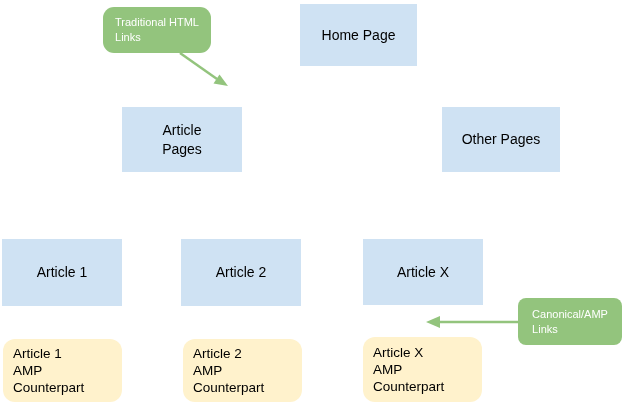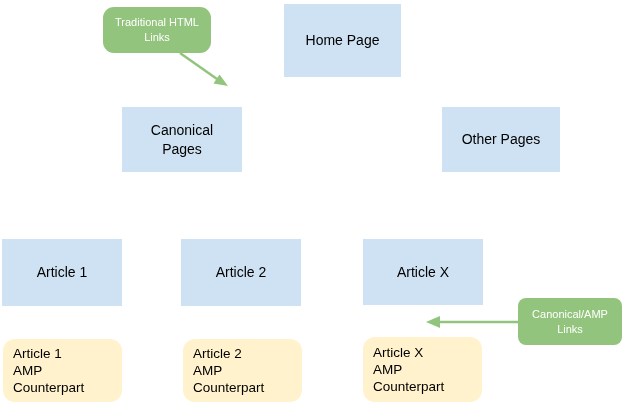--- a/index.html
+++ b/index.html
@@ -31,30 +31,30 @@
     padding-left: 10px;
     box-sizing: border-box;
     font-size: 13.5px;
     line-height: 17px;
   }
   .annotation {
     position: absolute;
     display: flex;
     align-items: center;
     justify-content: center;
-    text-align: center;
+    text-align: left;
     background: #93c47d;
     color: #ffffff;
     border-radius: 11px;
     font-size: 11px;
     line-height: 15px;
     white-space: pre-line;
   }
   
-  #home-page      { left: 284px; top: 4px;   width: 117px; height: 73px; }
+  #home-page      { left: 300px; top: 4px;   width: 117px; height: 62px; }
   #category-pages { left: 122px; top: 107px; width: 120px; height: 65px; }
   #contact-form   { left: 284px; top: 107px; width: 117px; height: 65px; }
   #other-pages    { left: 442px; top: 107px; width: 118px; height: 65px; }
   #article-1      { left: 2px;   top: 239px; width: 120px; height: 67px; }
   #article-2      { left: 181px; top: 239px; width: 120px; height: 67px; }
   #article-x      { left: 363px; top: 239px; width: 120px; height: 66px; }
   #amp-1          { left: 3px;   top: 339px; width: 119px; height: 63px; }
   #amp-2          { left: 183px; top: 339px; width: 119px; height: 63px; }
   #amp-x          { left: 363px; top: 337px; width: 119px; height: 65px; }
   #traditional-links-note { left: 103px; top: 7px;   width: 108px; height: 46px; }
@@ -66,21 +66,21 @@
     pointer-events: none;
   }
 </style>
 </head>
 <body>
 
 <div id="canvas">
 
   <div id="home-page" class="node page-node">Home Page</div>
 
-  <div id="category-pages" class="node page-node">Canonical
+  <div id="category-pages" class="node page-node">Article
 Pages</div>
 
 
   <div id="other-pages" class="node page-node">Other Pages</div>
 
   <div id="article-1" class="node page-node">Article 1</div>
 
   <div id="article-2" class="node page-node">Article 2</div>
 
   <div id="article-x" class="node page-node">Article X</div>

